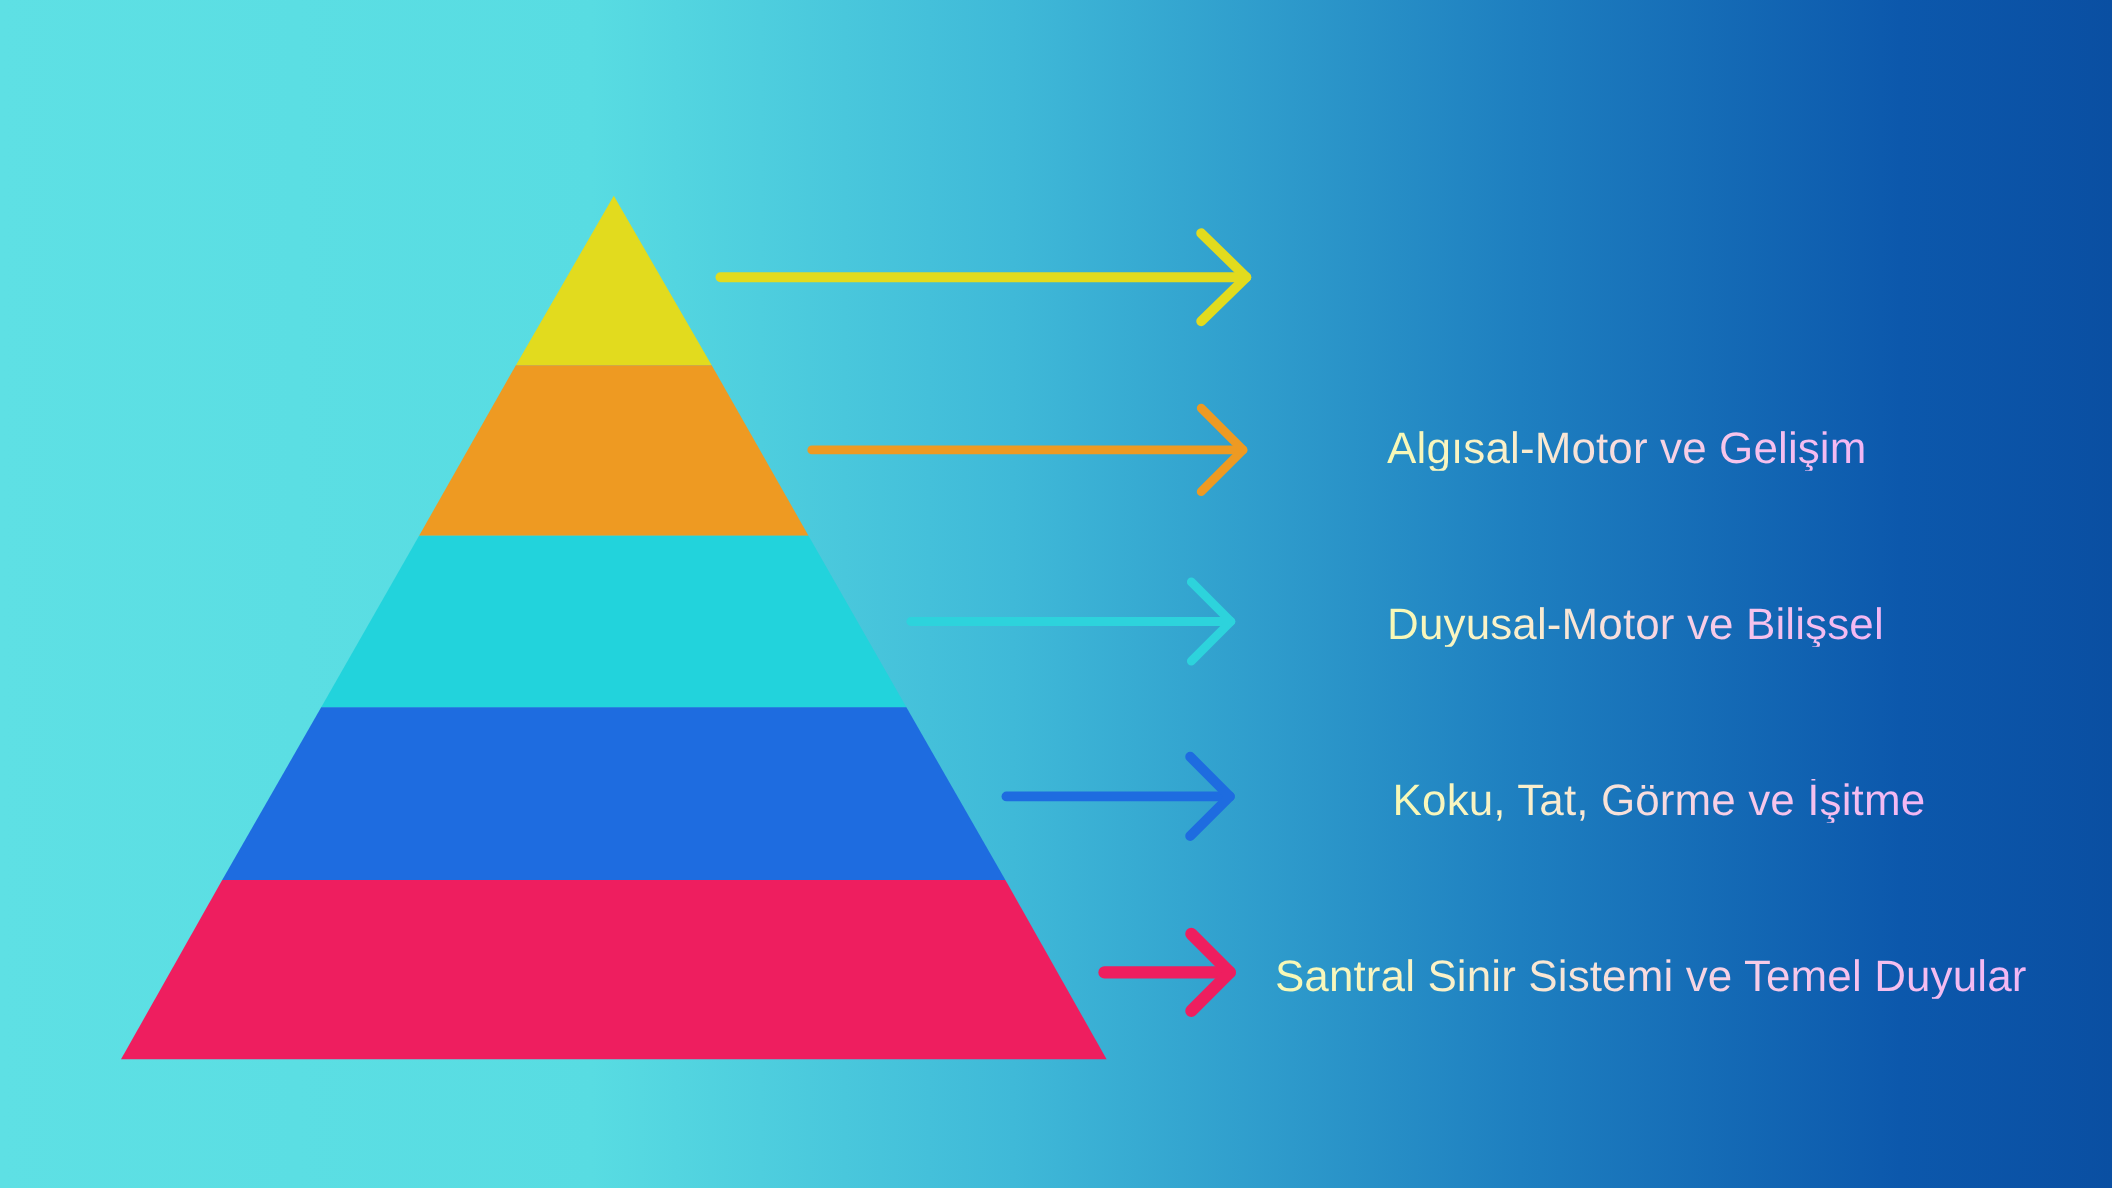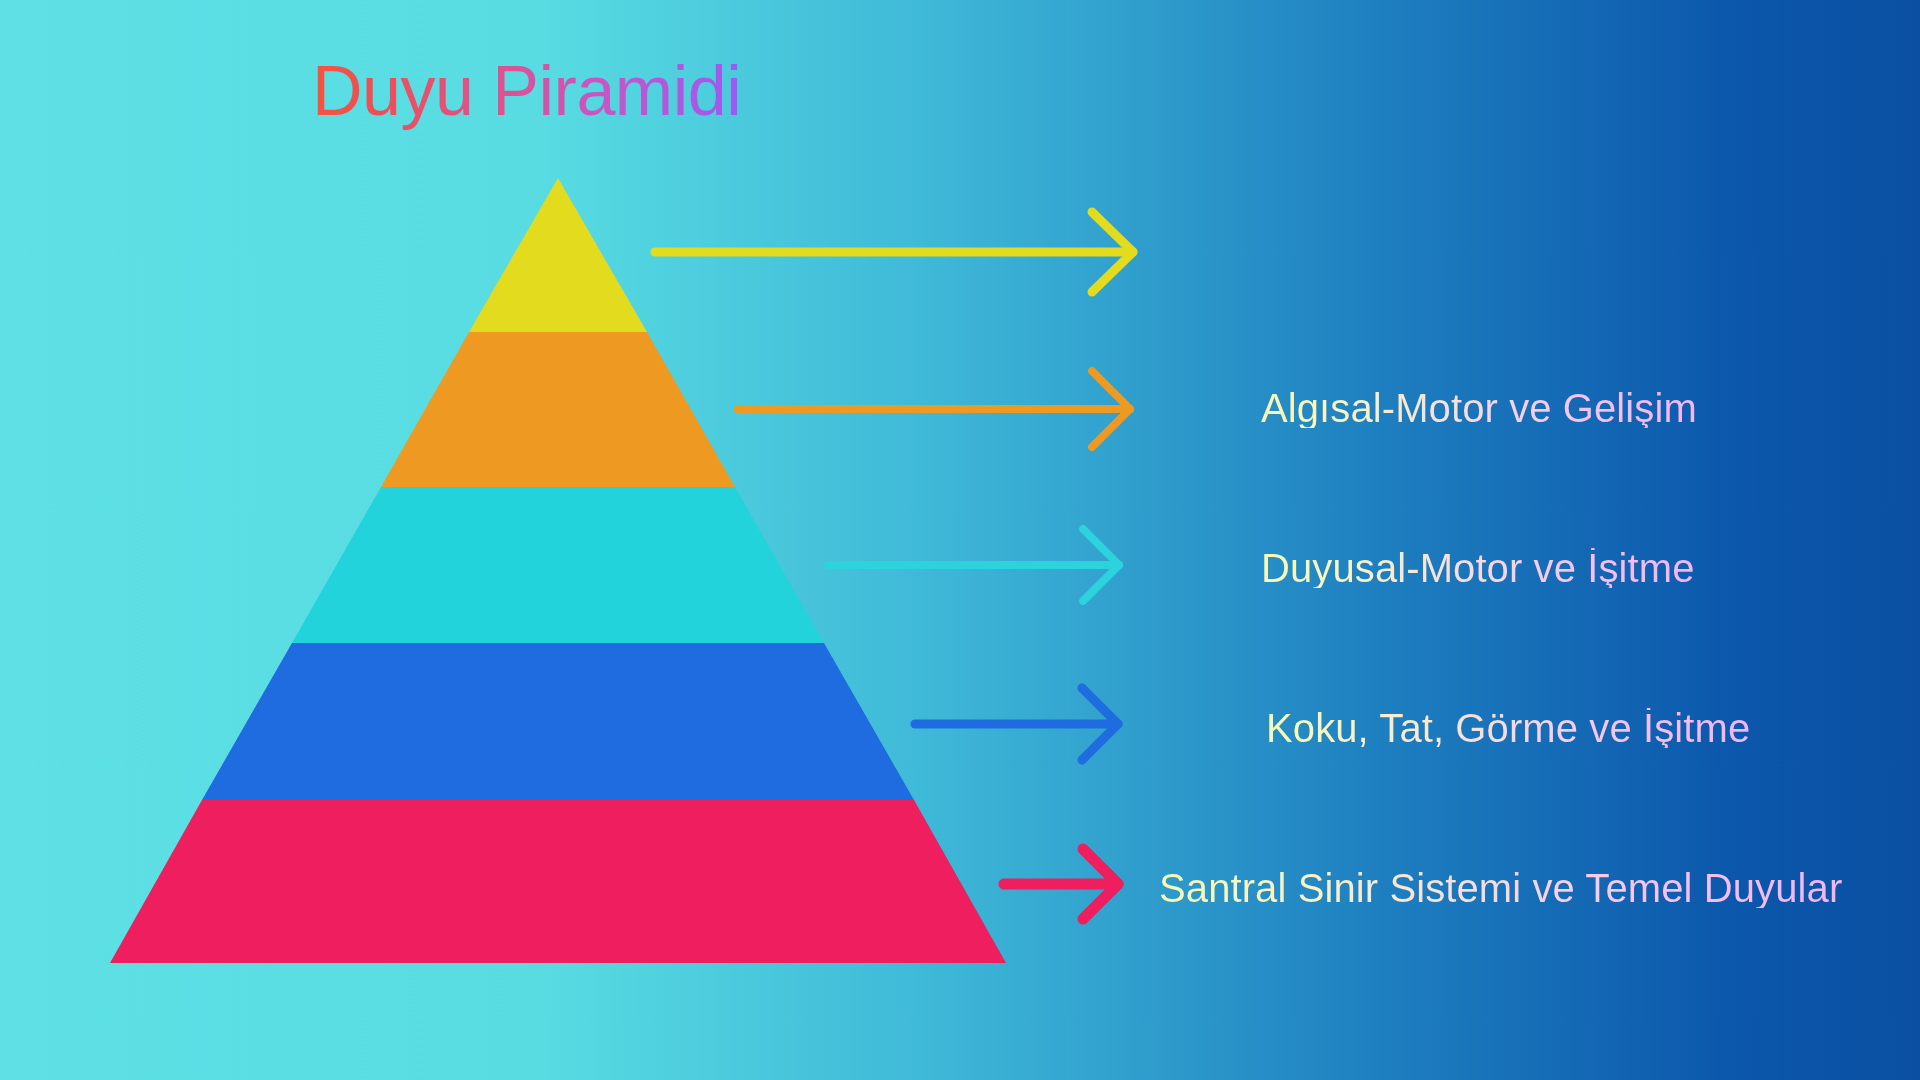--- a/index.html
+++ b/index.html
@@ -59,21 +59,20 @@
   #label-1 { left: 1261px; top: 388px; text-align: center; }
   #label-2 { left: 1261px; top: 548px; }
   #label-3 { left: 1266px; top: 708px; text-align: center; }
   #label-4 { left: 1159px; top: 868px; text-align: right; }
 </style>
 </head>
 <body>
 
 <div id="slide">
 
-  <div id="title">Duyu Piramidi</div>
 
   <svg id="pyramid" viewBox="0 0 1920 1080" preserveAspectRatio="none">
     <g>
       <polygon points="558,178 647,332 469,332" fill="#E2DB1E"></polygon>
       <polygon points="469,332 647,332 735,487 381,487" fill="#EE9A22"></polygon>
       <polygon points="381,487 735,487 824,643 292,643" fill="#22D3DC"></polygon>
       <polygon points="292,643 824,643 914,800 202,800" fill="#1E6CE0"></polygon>
       <polygon points="202,800 914,800 1006,963 110,963" fill="#EE1E5F"></polygon>
     </g>
   </svg>
@@ -95,17 +94,17 @@
       <line x1="915" y1="724" x2="1118" y2="724"></line>
       <polyline points="1082,688 1118,724 1082,760" stroke-linejoin="round"></polyline>
     </g>
     <g stroke="#EE1E5F" stroke-width="11" stroke-linecap="round" fill="none">
       <line x1="1004" y1="884" x2="1118" y2="884"></line>
       <polyline points="1083,849 1118,884 1083,919" stroke-linejoin="round"></polyline>
     </g>
   </svg>
 
   <div class="label" id="label-1">Algısal-Motor ve Gelişim</div>
-  <div class="label" id="label-2">Duyusal-Motor ve İşitme</div>
+  <div class="label" id="label-2">Duyusal-Motor ve Bilişsel</div>
   <div class="label" id="label-3">Koku, Tat, Görme ve İşitme</div>
   <div class="label" id="label-4">Santral Sinir Sistemi ve Temel Duyular</div>
 
 </div>
 
 </body></html>

